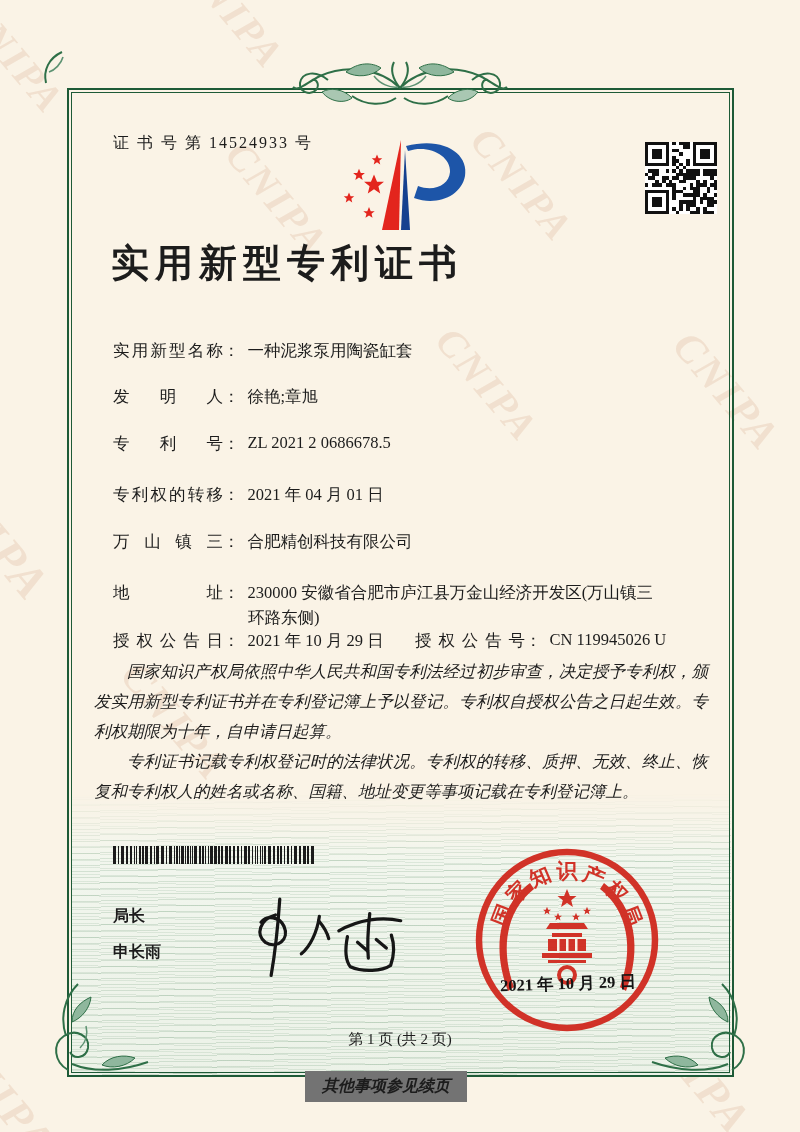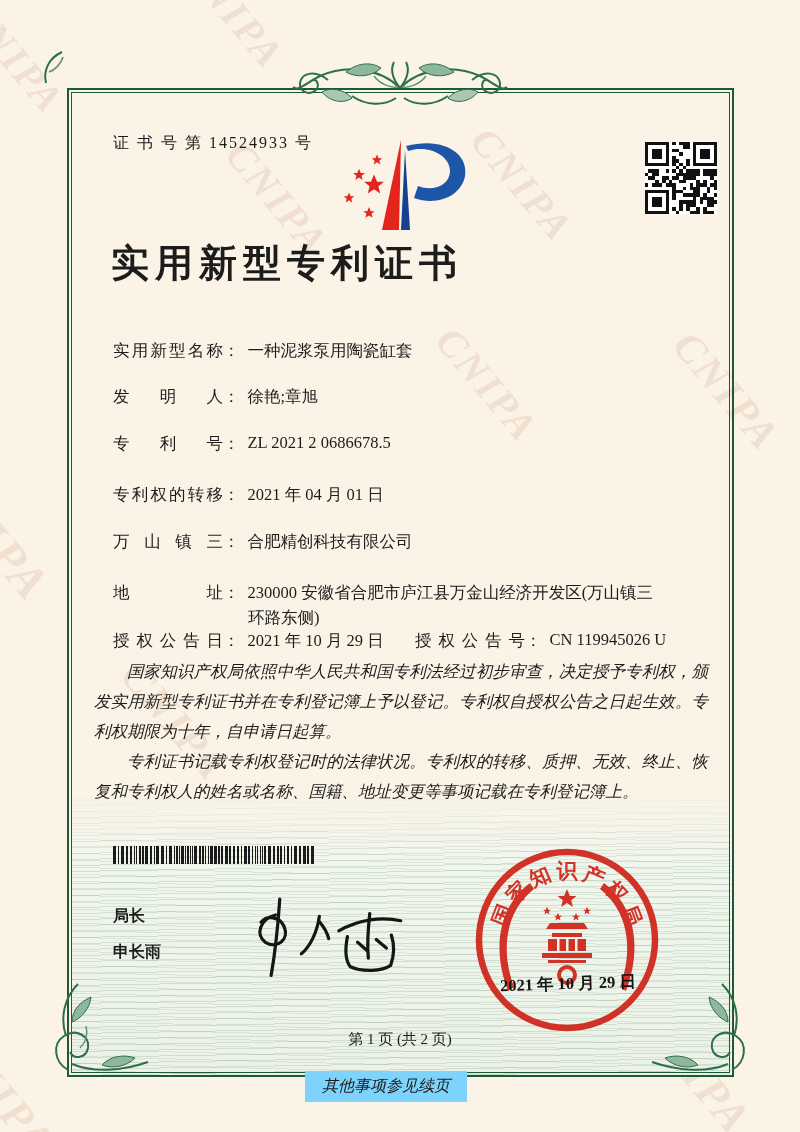--- a/index.html
+++ b/index.html
@@ -41,22 +41,22 @@
   .barcode{left:113px;top:846px;width:208px;height:18px;display:flex;align-items:stretch;}
   .bar{background:#1b1b1b;height:100%;}
   
   .sig-title{left:113px;top:906px;font-family:"Liberation Sans",sans-serif;font-weight:600;font-size:16px;}
   .sig-name{left:113px;top:942px;font-family:"Liberation Sans",sans-serif;font-weight:600;font-size:16px;}
   
   .sealdate{left:498px;top:973px;width:140px;text-align:center;font-size:16.5px;font-weight:bold;
             color:#141414;transform:rotate(-2deg);}
   
   .pageinfo{left:111px;top:1030px;width:578px;text-align:center;font-size:15px;}
-  .contbox{left:305px;top:1071px;width:162px;height:31px;background:#7dd3fc;
-           display:flex;align-items:center;justify-content:center;}
+  .contbox{left:305px;top:1071px;width:162px;height:31px;background:#737373;
+           display:flex;align-items:center;justify-content:center;font-weight:bold;}
   .contnote{font-size:16px;font-style:italic;}
   svg{display:block;}
 </style>
 </head>
 <body>
 
 <div id="wmlayer">
     <div class="wm" style="left: -12px; top: -10px; font-size: 40px;">CNIPA</div>
     <div class="wm" style="left: 208px; top: -55px; font-size: 40px;">CNIPA</div>
     <div class="wm" style="left: 252px; top: 132px; font-size: 40px;">CNIPA</div>

